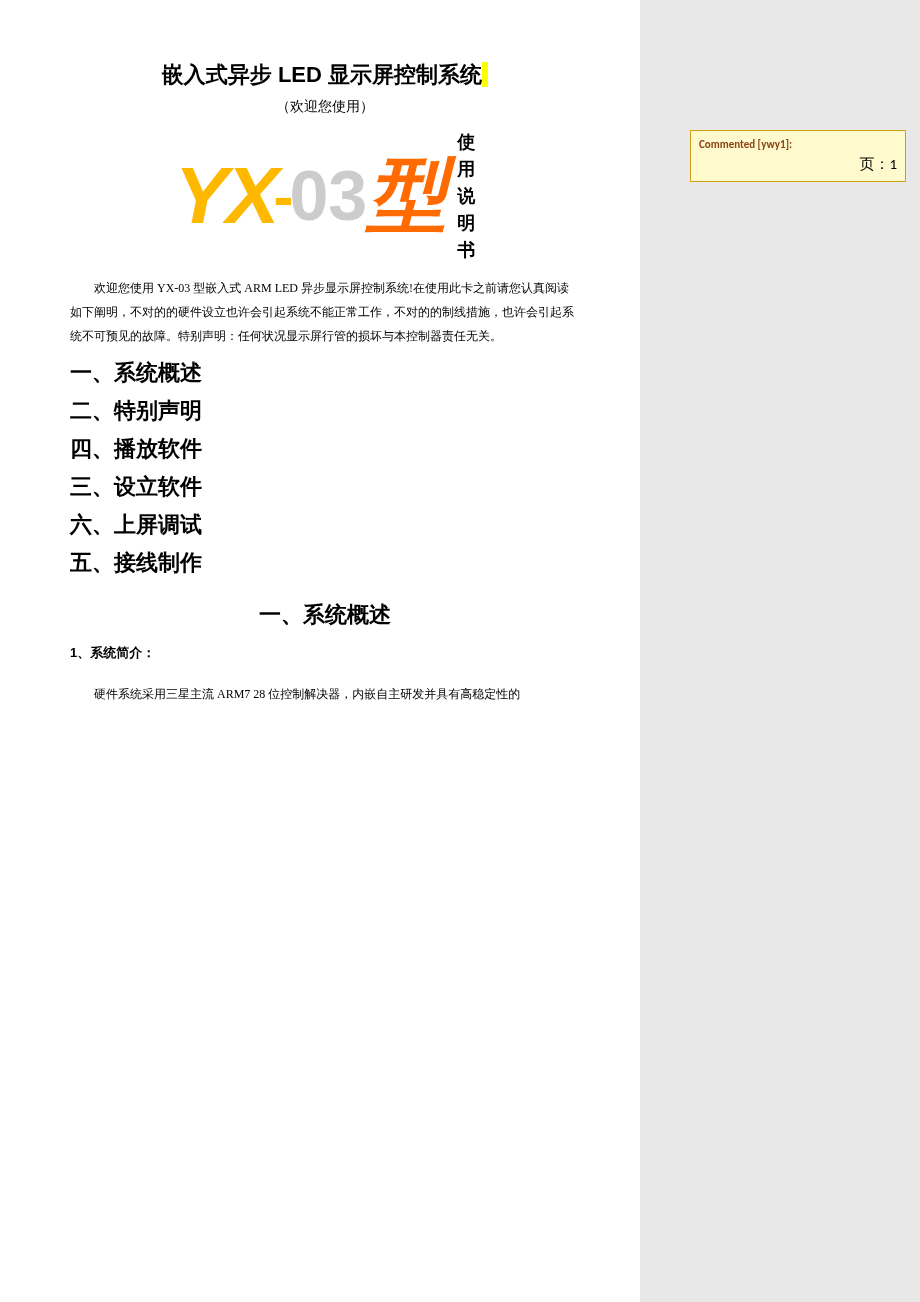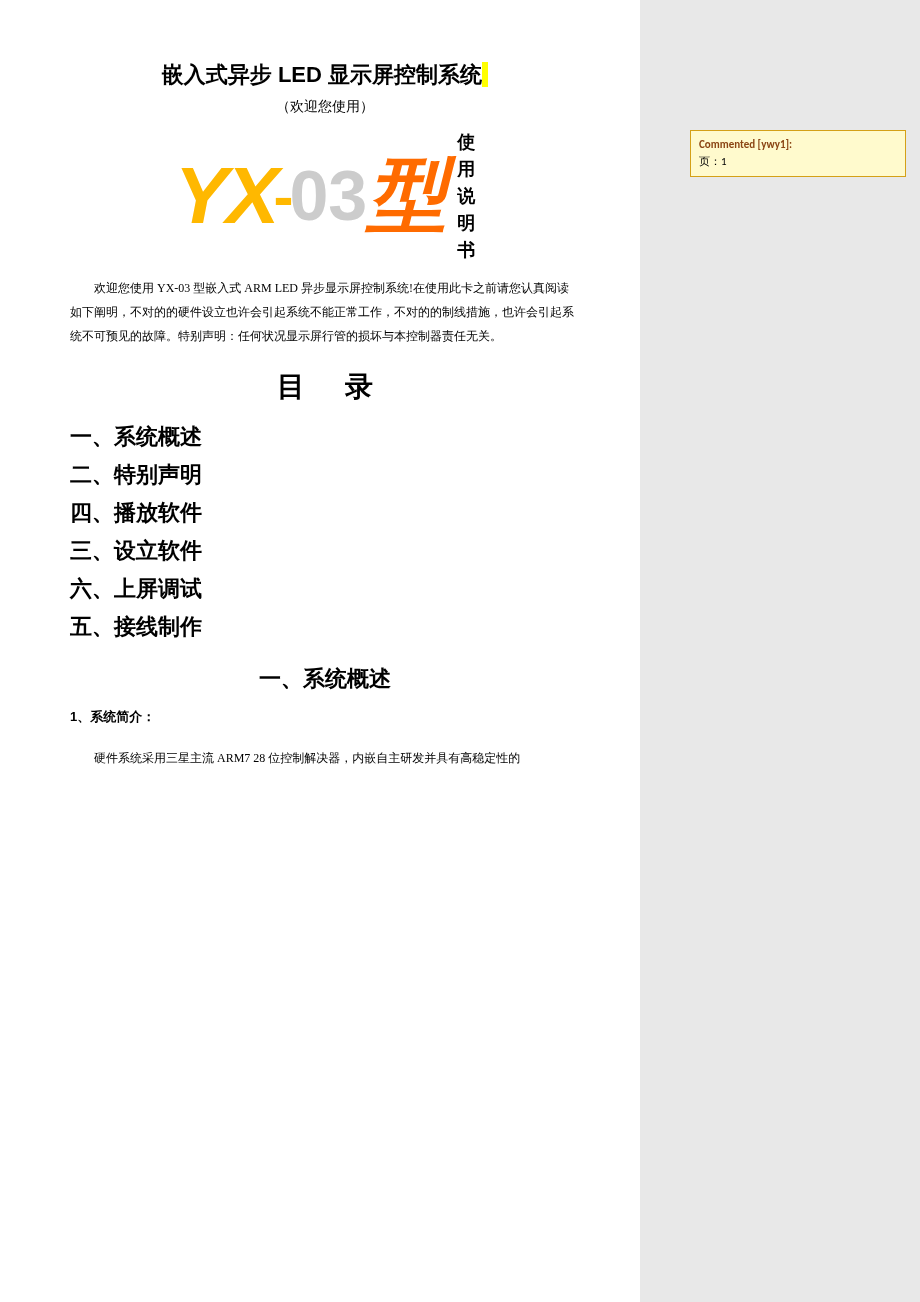--- a/index.html
+++ b/index.html
@@ -131,22 +131,23 @@
       font-weight: bold;
       font-size: 11px;
       margin-bottom: 2px;
     }
 
     .comment-author {
       color: #8B4513;
     }
 
     .comment-text {
-      font-size: 11px;
-      color: #000;
+      font-size: 15px;
+      color: #000;
+      text-align: right;
     }
 
     .logo-container {
       display: flex;
       align-items: center;
       justify-content: center;
       gap: 0px;
     }
 
     .yx-big {
@@ -209,21 +210,20 @@
         <span class="zero3-big">03</span>
         <span class="xing-big">型</span>
         <div class="manual-vertical">
           使<br>用<br>说<br>明<br>书
         </div>
       </div>
     </div>
 
     <p class="intro-text">欢迎您使用 YX-03 型嵌入式 ARM LED 异步显示屏控制系统!在使用此卡之前请您认真阅读如下阐明，不对的的硬件设立也许会引起系统不能正常工作，不对的的制线措施，也许会引起系统不可预见的故障。特别声明：任何状况显示屏行管的损坏与本控制器责任无关。</p>
 
-    <div class="toc-title">目   录</div>
 
     <div>
       <div class="toc-item">一、系统概述</div>
       <div class="toc-item">二、特别声明</div>
       <div class="toc-item">四、播放软件</div>
       <div class="toc-item">三、设立软件</div>
       <div class="toc-item">六、上屏调试</div>
       <div class="toc-item">五、接线制作</div>
     </div>
 

